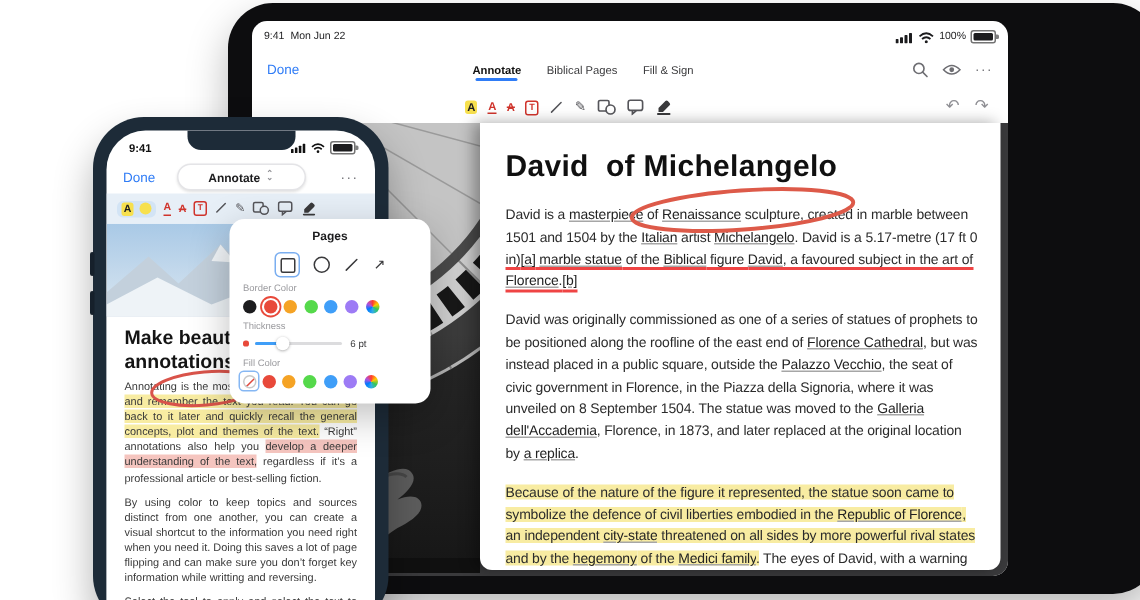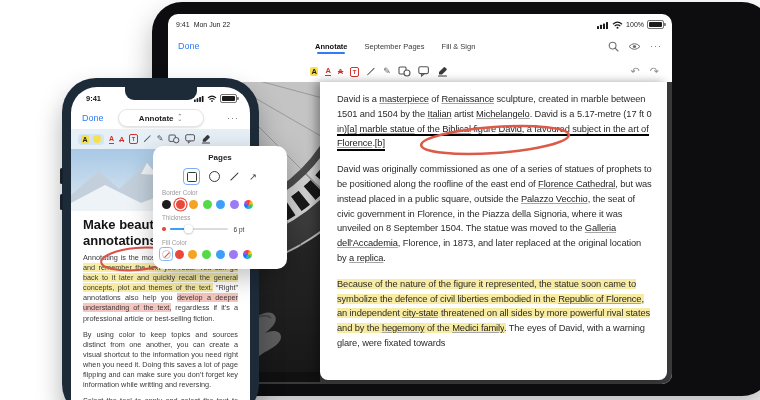--- a/index.html
+++ b/index.html
@@ -34,21 +34,21 @@
   .pencil-g{font-size:9px;color:#55555a;line-height:1}
   .icon{display:inline-flex;align-items:center;justify-content:center}
   .ipad-content{position:absolute;left:0;right:0;top:68px;bottom:0;background:#3a3a3c;display:flex}
   .dome{width:152px;height:100%;flex:0 0 auto}
   .page{flex:1;margin-right:5px;margin-bottom:4px;background:#fff;border-radius:0 0 8px 8px;position:relative;padding:10px 14px 0 17px;overflow:hidden;box-shadow:-4px 0 10px rgba(0,0,0,.35)}
   .doc-title{font-size:20px;font-weight:bold;color:#101010;margin:8px 0 13px 0;white-space:pre-wrap;letter-spacing:.2px}
   .para{font-size:9.3px;line-height:14.8px;color:#2b2b2b;margin:0 0 11px 0;letter-spacing:-.1px}
   .lnk{text-decoration:underline;text-decoration-color:#a6a6a6;color:#222}
   .hl-y{background:#f8eca2}
   .hl-p{background:#f5c5bf}
-  .ul-o{border-bottom:2px solid #000000;padding-bottom:.5px}
+  .ul-o{border-bottom:2px solid #ef4444;padding-bottom:.5px}
   .ink-ellipse{position:absolute;left:96px;top:40px;pointer-events:none}
 
   
   .iphone{position:absolute;left:62px;top:78px;width:197px;height:340px;background:#1d2b38;border-radius:34px;z-index:20;box-shadow:0 14px 26px rgba(0,0,0,.3)}
   .iphone::before{content:"";position:absolute;left:-2px;top:90px;width:2.5px;height:16px;background:#16202b;border-radius:2px}
   .iphone::after{content:"";position:absolute;left:-2px;top:116px;width:2.5px;height:16px;background:#16202b;border-radius:2px}
   .iphone-screen{position:absolute;left:9px;top:9px;right:9px;bottom:0;border-radius:26px 26px 0 0;background:#fff;overflow:hidden}
   .iphone-status{height:17px;position:relative;display:flex;align-items:center;justify-content:space-between;padding:3px 13px 0 15px;font-size:7.5px;font-weight:bold;color:#111}
   .notch{position:absolute;left:50%;transform:translateX(-50%);top:0;width:72px;height:13px;background:#1d2b38;border-radius:0 0 9px 9px}
   .iphone-nav{height:22px;position:relative;display:flex;align-items:center;padding:0 11px}
@@ -120,21 +120,21 @@
           <span class="batt">
               <i></i>
             </span>
         </div>
       </div>
 
       <div class="ipad-nav">
         <span class="done-lbl">Done</span>
         <div class="tabs">
           <span class="tab active">Annotate</span>
-          <span class="tab">September Pages</span>
+          <span class="tab">Biblical Pages</span>
           <span class="tab">Fill &amp; Sign</span>
         </div>
         <div class="nav-right">
           <span class="icon">
               <svg width="11" height="11">
                 <circle cx="4.6" cy="4.6" r="3.4" fill="none" stroke="#6e6e73" stroke-width="1.1"></circle>
                 <line x1="7.1" y1="7.1" x2="10" y2="10" stroke="#6e6e73" stroke-width="1.1" stroke-linecap="round"></line>
               </svg>
             </span>
           <span class="icon">
@@ -213,20 +213,21 @@
             <circle cx="28" cy="-18" r="152" fill="none" stroke="#4a4a4a" stroke-width="7"></circle>
             <circle cx="28" cy="-18" r="172" fill="none" stroke="#181818" stroke-width="18" stroke-dasharray="10 7"></circle>
             <circle cx="28" cy="-18" r="196" fill="none" stroke="#3c3c3c" stroke-width="24"></circle>
             <rect y="140" width="152" height="160" fill="url(#fadeDark)"></rect>
             <path d="M50 300 C46 262 52 238 66 224 C74 216 84 214 88 220 C91 225 88 232 83 238 C94 230 104 228 107 234 C110 239 104 246 97 251 C106 247 113 249 113 255 C113 261 105 266 97 270 C86 277 72 289 64 300 Z" fill="#5d5d5d"></path>
             <path d="M83 238 C90 234 99 232 103 236" stroke="#474747" stroke-width="2" fill="none"></path>
             <rect y="290" width="152" height="10" fill="#101010"></rect>
           </svg>
         </div>
         <div class="page">
+          <h1 class="doc-title">David  of Michelangelo</h1>
           <p class="para"><span>David is a </span><span class="lnk">masterpiece</span><span> of </span><span class="lnk">Renaissance</span><span> sculpture, created in marble between 1501 and 1504 by the </span><span class="lnk">Italian</span><span> artist </span><span class="lnk">Michelangelo</span><span>. David is a 5.17-metre (17 ft 0 </span><span class="ul-o">in)</span><span class="lnk ul-o">[a]</span><span class="ul-o"> </span><span class="lnk ul-o">marble statue</span><span class="ul-o"> of the </span><span class="lnk ul-o">Biblical</span><span class="ul-o"> figure </span><span class="lnk ul-o">David</span><span class="ul-o">, a favoured subject in the art of </span><span class="lnk ul-o">Florence</span><span class="ul-o">.</span><span class="lnk ul-o">[b]</span></p>
           <p class="para"><span>David was originally commissioned as one of a series of statues of prophets to be positioned along the roofline of the east end of </span><span class="lnk">Florence Cathedral</span><span>, but was instead placed in a public square, outside the </span><span class="lnk">Palazzo Vecchio</span><span>, the seat of civic government in Florence, in the Piazza della Signoria, where it was unveiled on 8 September 1504. The statue was moved to the </span><span class="lnk">Galleria dell'Accademia</span><span>, Florence, in 1873, and later replaced at the original location by </span><span class="lnk">a replica</span><span>.</span></p>
           <p class="para"><span class="hl-y">Because of the nature of the figure it represented, the statue soon came to symbolize the defence of civil liberties embodied in the </span><span class="lnk hl-y">Republic of Florence</span><span class="hl-y">, an independent </span><span class="lnk hl-y">city-state</span><span class="hl-y"> threatened on all sides by more powerful rival states and by the </span><span class="lnk hl-y">hegemony</span><span class="hl-y"> of the </span><span class="lnk hl-y">Medici family</span><span class="hl-y">.</span><span> The eyes of David, with a warning glare, were fixated towards </span></p>
           <svg class="ink-ellipse" width="158" height="36" viewBox="0 0 158 36">
             <ellipse cx="79" cy="18" rx="74" ry="13" fill="none" stroke="#dd5a49" stroke-width="2.6" stroke-linecap="round" stroke-dasharray="340 36" transform="rotate(-4 79 18)"></ellipse>
           </svg>
         </div>
       </div>
 
     </div>

